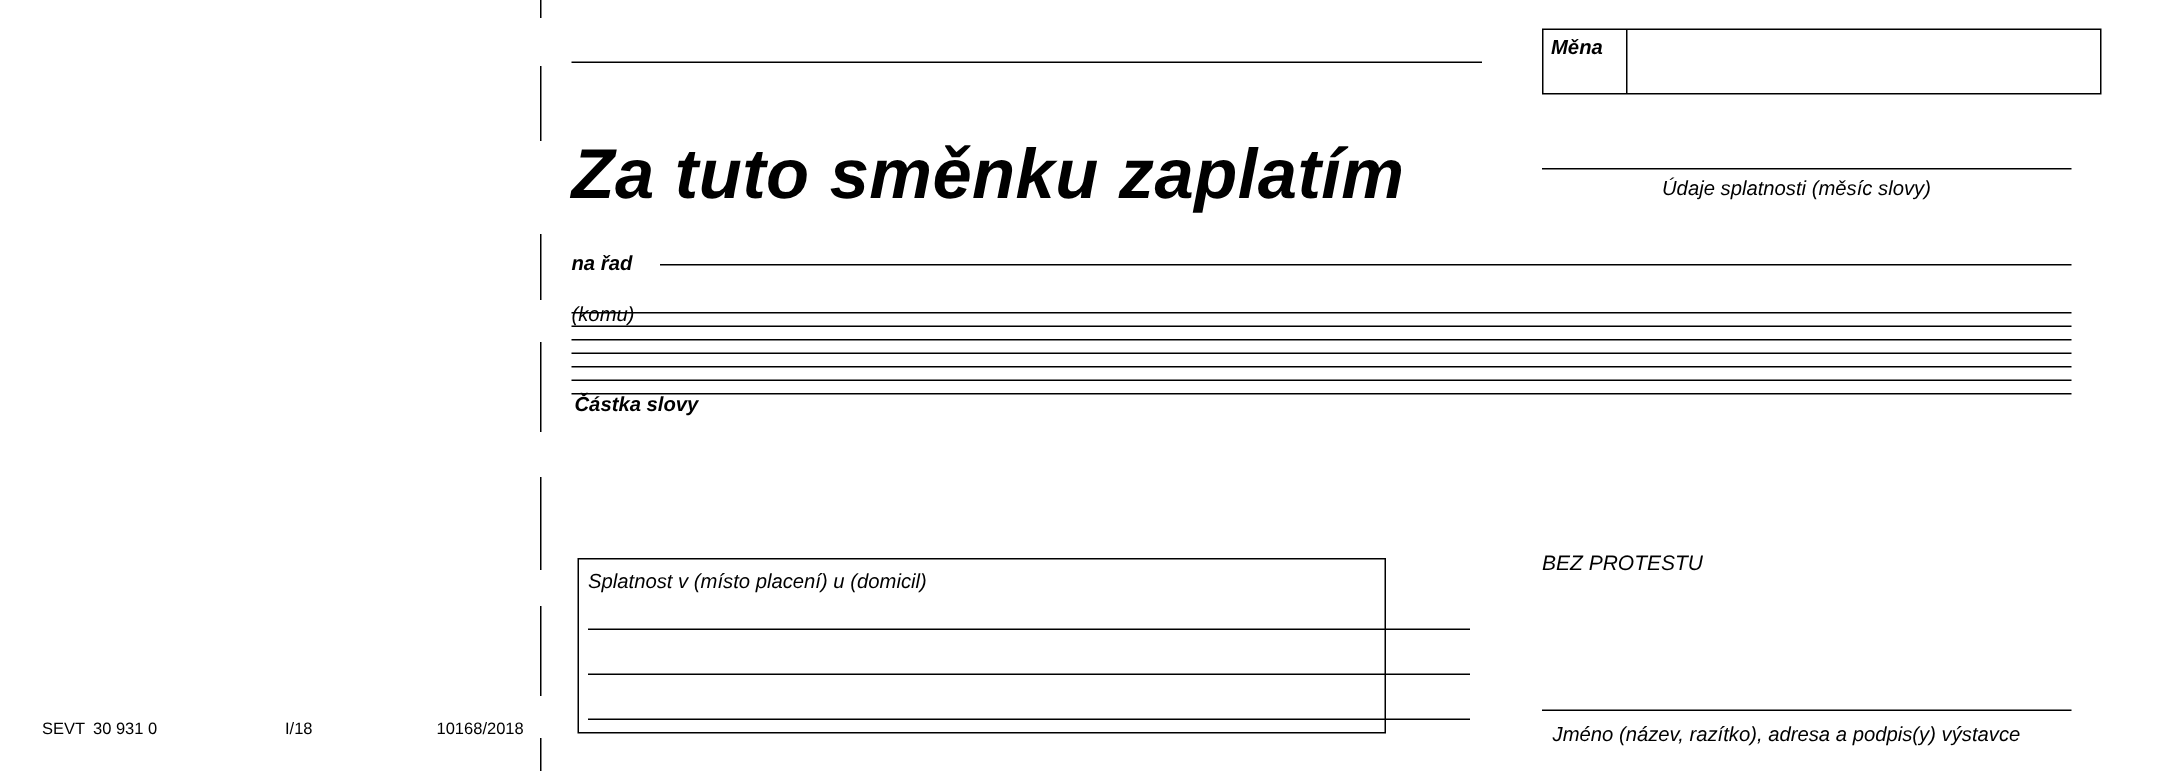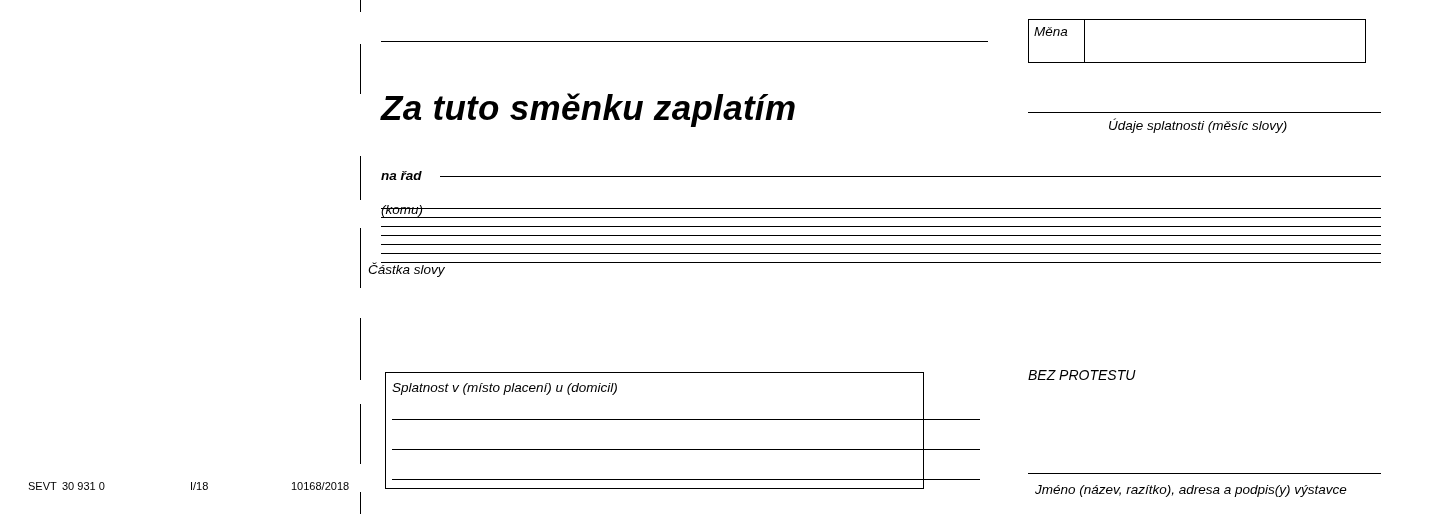--- a/index.html
+++ b/index.html
@@ -45,37 +45,38 @@
     font-style: italic;
     font-weight: bold;
     font-size: 13.5px;
     white-space: nowrap;
   }
 
   #headline {
     position: absolute;
     left: 381px;
     top: 88px;
-    font-size: 35px;
+    font-size: 47px;
     font-weight: bold;
     font-style: italic;
     letter-spacing: 0.3px;
     white-space: nowrap;
   }
 
   
   #amount-box {
     position: absolute;
     left: 1028px;
     top: 19px;
-    width: 338px;
+    width: 373px;
     height: 44px;
     border: 1px solid #000;
     display: flex;
     box-sizing: border-box;
+    font-weight: bold;
   }
   #amount-box .cell {
     box-sizing: border-box;
     padding: 4px 5px 0 5px;
     font-style: italic;
     font-size: 13.5px;
   }
   #amount-box .cell-currency { width: 56px; border-right: 1px solid #000; }
   #amount-box .cell-amount { flex: 1 1 auto; border-right: 1px solid #000; }
   #amount-box .cell-blank { width: 60px; }
@@ -149,21 +150,21 @@
   <div class="lbl-italic" style="left:381px; top:202px;">(komu)</div>
 
   <div class="stack-line" style="top:208px;"></div>
   <div class="stack-line" style="top:217px;"></div>
   <div class="stack-line" style="top:226px;"></div>
   <div class="stack-line" style="top:235px;"></div>
   <div class="stack-line" style="top:244px;"></div>
   <div class="stack-line" style="top:253px;"></div>
   <div class="stack-line" style="top:262px;"></div>
 
-  <div class="lbl-italic" style="left:368px; top:262px;">Částka slovy</div>
+  <div class="lbl-italic" style="left:383px; top:262px;font-weight:bold;">Částka slovy</div>
 
   <div id="domicil-box">
     <div class="lbl-italic" style="left:6px; top:7px;">Splatnost v (místo placení) u (domicil)</div>
     <div class="inner-rule" style="top:46px;"></div>
     <div class="inner-rule" style="top:76px;"></div>
     <div class="inner-rule" style="top:106px;"></div>
   </div>
 
   <div class="lbl-italic" style="left:1028px; top:367px; font-size:14px;">BEZ PROTESTU</div>
 

